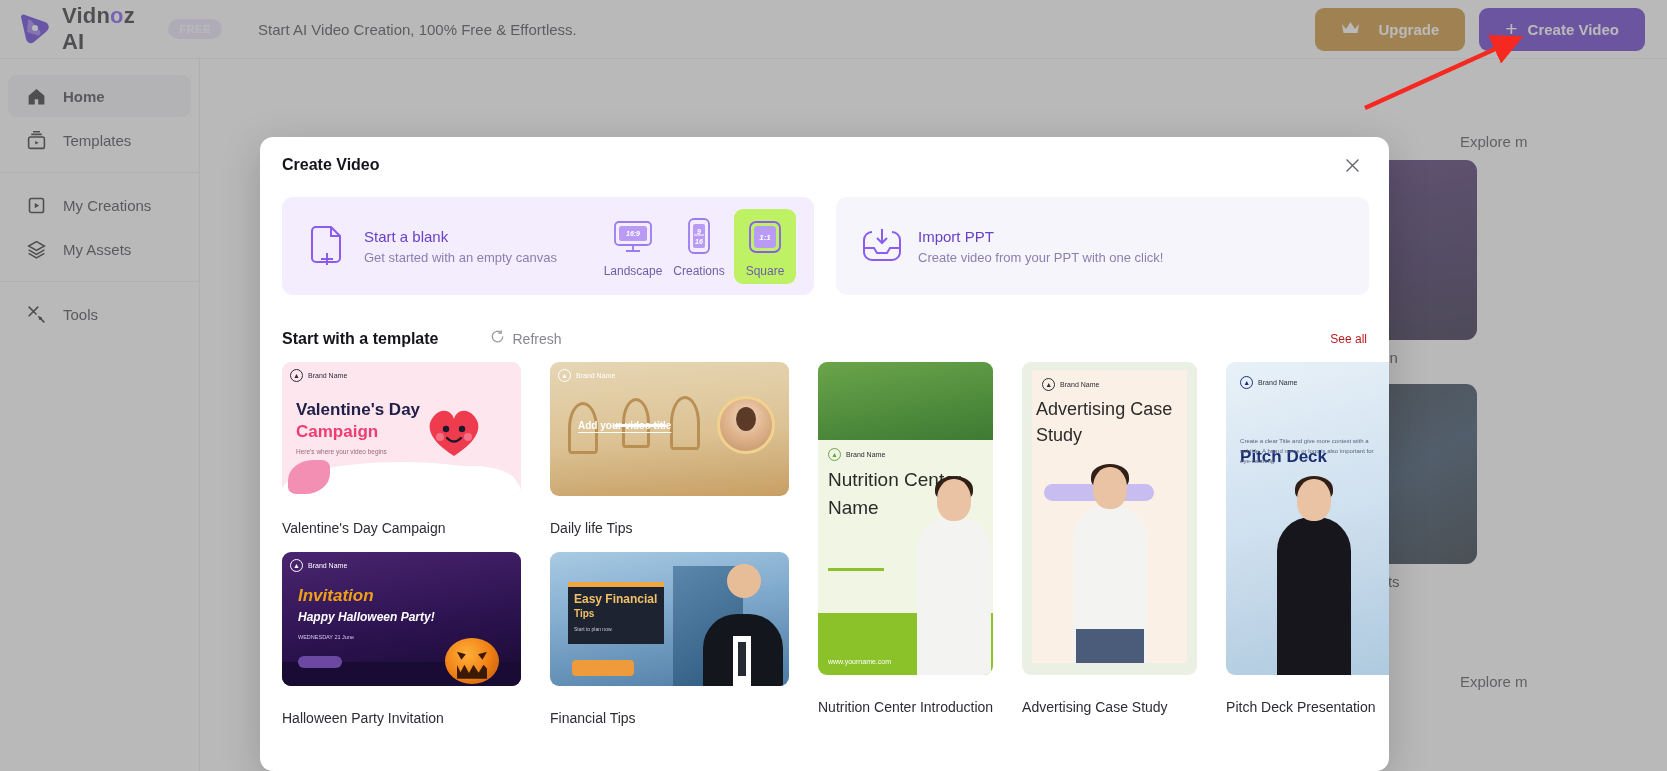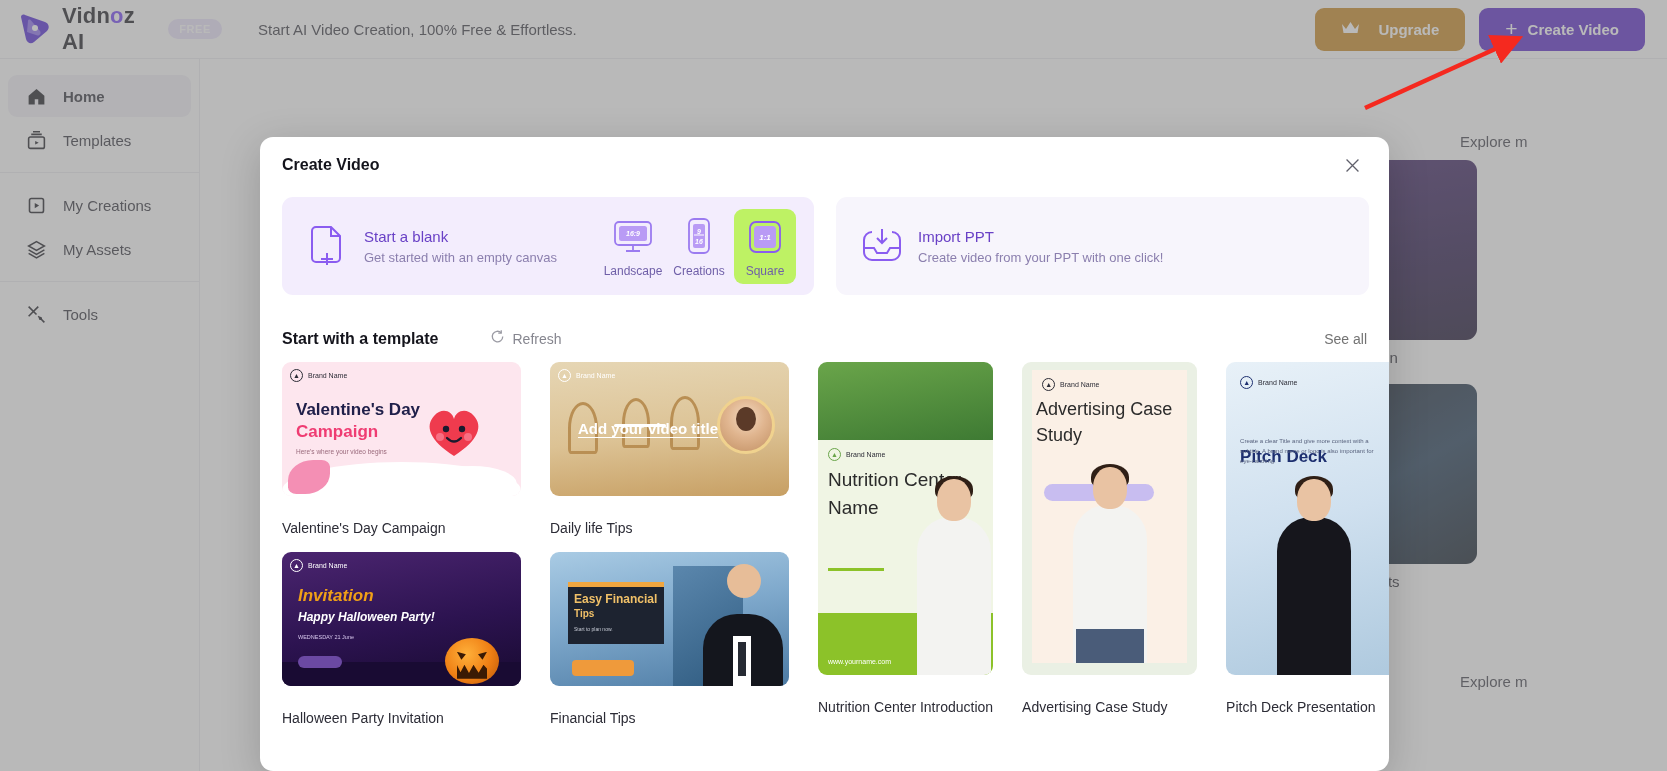--- a/index.html
+++ b/index.html
@@ -118,21 +118,21 @@
     width:62px; padding:8px 0 6px; border-radius:9px; text-align:center; cursor:pointer;
   }
   .ratio.sel { background:#bef264; }
   .ratio-label { font-size:12px; color:#6f5fa8; margin-top:7px; }
   .ratio-glyph { display:flex; align-items:center; justify-content:center; height:40px; }
 
   .tpl-head { display:flex; align-items:center; margin:34px 0 14px 0; }
   .tpl-title { font-size:16px; font-weight:600; color:#14141c; }
   .refresh { display:flex; align-items:center; gap:7px; margin-left:52px; cursor:pointer; }
   .refresh-label { font-size:14px; color:#86868f; }
-  .see-all { margin-left:auto; font-size:14px; color:#737373; cursor:pointer; }
+  .see-all { margin-left:auto; font-size:12px; color:#b91c1c; cursor:pointer; }
 
   .tpl-grid { display:flex; gap:29px; }
   .tpl-col { }
   .tpl-card { border-radius:9px; overflow:hidden; position:relative; cursor:pointer; }
   .tpl-label { font-size:14px; color:#2c2c36; margin-top:24px; white-space:nowrap; }
   .tpl-land { width:239px; height:134px; }
   .tpl-port { width:175px; height:313px; }
   .stacked > *:nth-child(3) { margin-top:16px; }
 
   
@@ -157,21 +157,21 @@
   }
   .val-cloud {
     position:absolute; left:0; bottom:0; width:100%; height:34px;
     background:#fff; border-radius:60% 60% 0 0 / 100% 100% 0 0;
   }
   .val-cloud2 { position:absolute; right:4px; bottom:-6px; width:90px; height:36px; background:#fff; border-radius:50%; }
   .val-leaf { position:absolute; left:6px; bottom:2px; width:42px; height:34px; background:#f48fb4; border-radius:60% 20% 60% 20%; }
 
   .daily-bg { background:linear-gradient(175deg,#e6d6b4 0%,#dcc294 55%,#c79f63 100%); }
   .daily-title {
-    position:absolute; left:28px; top:58px; font-size:15px; font-weight:700; color:#fff;
+    position:absolute; left:28px; top:58px; font-size:10px; font-weight:700; color:#fff;
     text-decoration:underline; text-underline-offset:3px;
   }
   .daily-chair { position:absolute; border:3px solid #b98f54; border-radius:50% 50% 10% 10%; }
   .daily-table { position:absolute; left:64px; top:62px; width:52px; height:3px; background:#fff; border-radius:2px;}
   .daily-person {
     position:absolute; right:14px; top:34px; width:58px; height:58px; border-radius:50%;
     background:radial-gradient(circle at 50% 35%, #f3d9c0 0%, #e0b58f 45%, #c29063 100%);
     border:3px solid #f0d28e;
   }
   .daily-head { position:absolute; left:50%; top:16%; transform:translateX(-50%); width:20px; height:24px; border-radius:50%; background:#5b3a28; }

